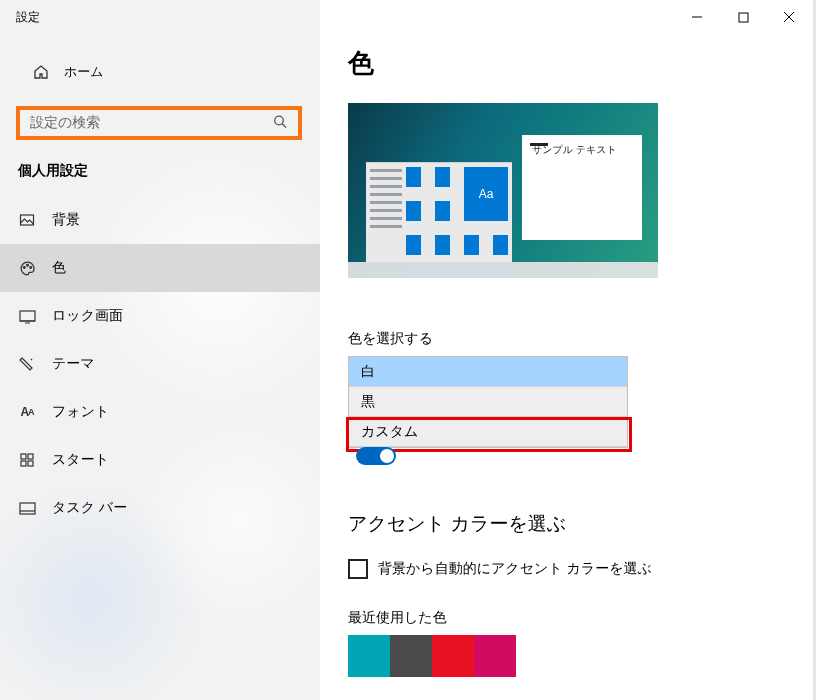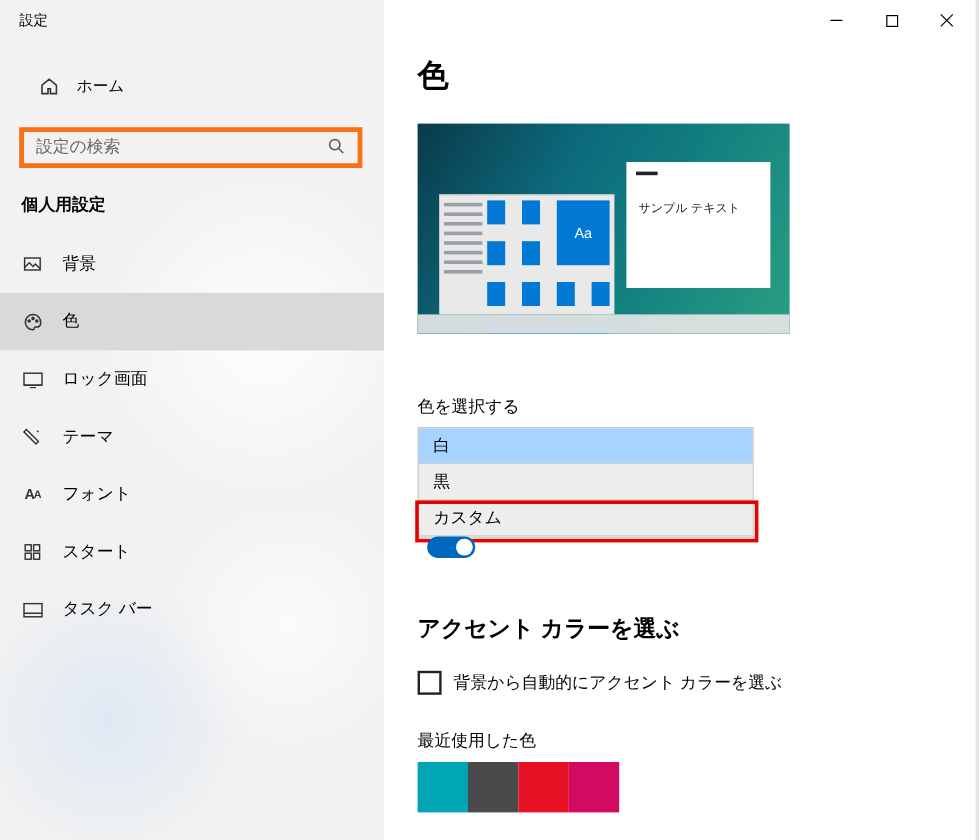--- a/index.html
+++ b/index.html
@@ -111,21 +111,21 @@
   .preview .tiles .big{ grid-column:span 2; grid-row:span 2; display:flex;align-items:center;justify-content:center;color:#fff;font-size:12px;}
   .preview .tiles .wide{ grid-column:span 4; height:20px;}
   .preview .sample-win{
      position:absolute; right:16px; top:32px;
      width:120px; height:105px; background:#fff;
   }
   .preview .sample-win .bar{
      position:absolute; top:8px; left:8px; width:18px; height:3px; background:#222;
   }
   .preview .sample-win .txt{
-     position:absolute; top:32px; left:10px; font-size:10px; color:#222;
+     position:absolute; top:8px; left:10px; font-size:10px; color:#222;
   }
   
   .sec-label{ font-size:14px; margin-top:52px;}
   .dropdown{
       margin-top:8px;
       width:280px; border:1px solid #bfbfbf;
       position:relative;
   }
   .dd-row{
       height:30px; display:flex; align-items:center;
@@ -148,21 +148,21 @@
   .toggle-pill{
      width:40px; height:18px; border-radius:10px;
      background:#0067c0; position:relative;
   }
   .toggle-pill::after{
      content:""; position:absolute; right:2px; top:2px;
      width:14px;height:14px;border-radius:50%;background:#fff;
   }
   .toggle-lbl{font-size:14px; color:#000; visibility:hidden;} 
   .subheading{
-     font-size:19px; font-weight:700; margin-top:46px;
+     font-size:19px; font-weight:400; margin-top:46px;
   }
   .check-row{
      margin-top:22px; display:flex; align-items:center; gap:10px;
   }
   .chkbox{
      width:20px;height:20px;border:2px solid #222;
   }
   .chk-label{font-size:14px;}
   .recent-label{font-size:14px; margin-top:30px;}
   .swatches{ margin-top:8px; display:flex;}

